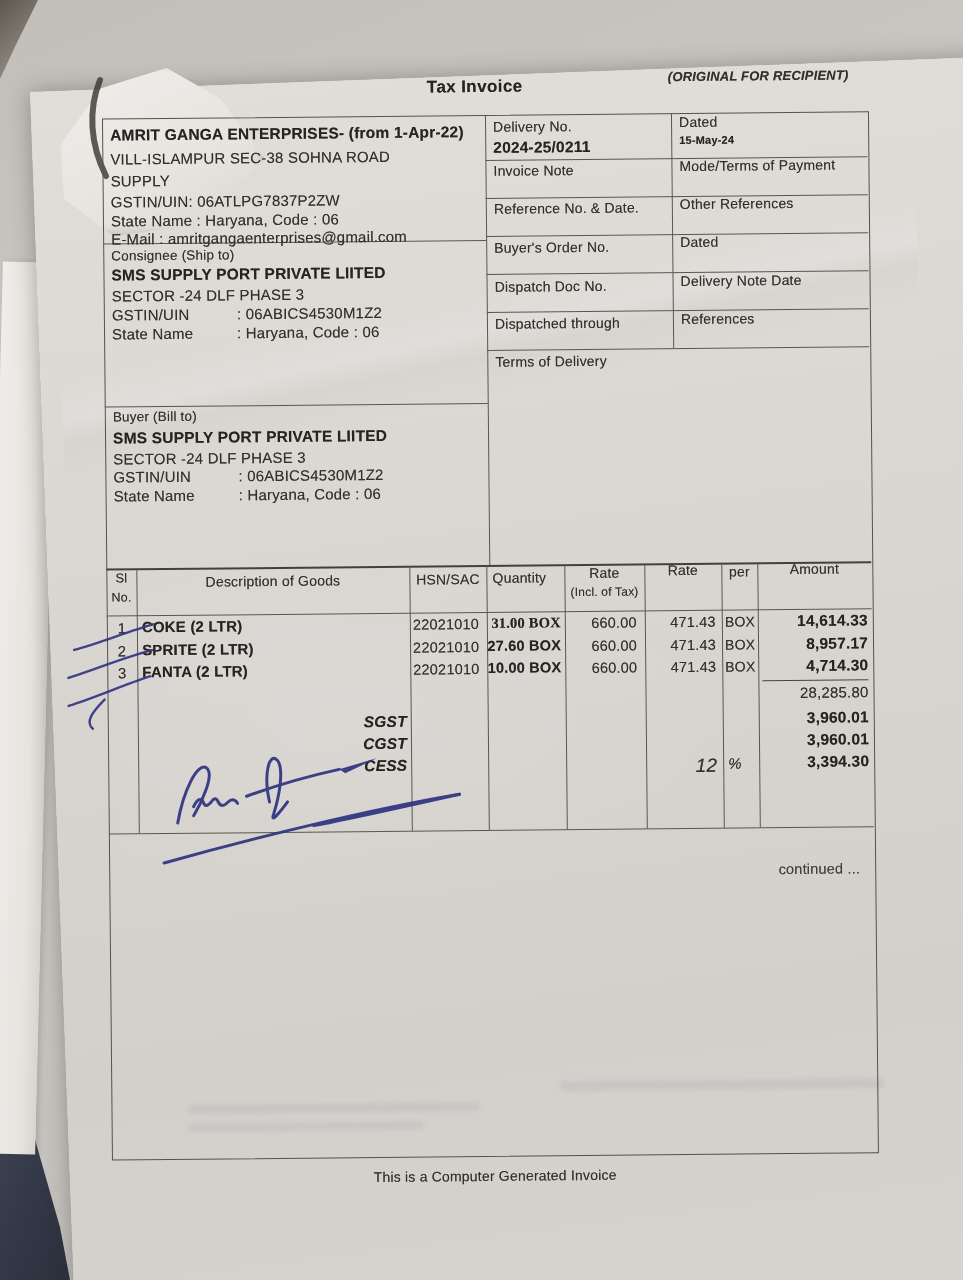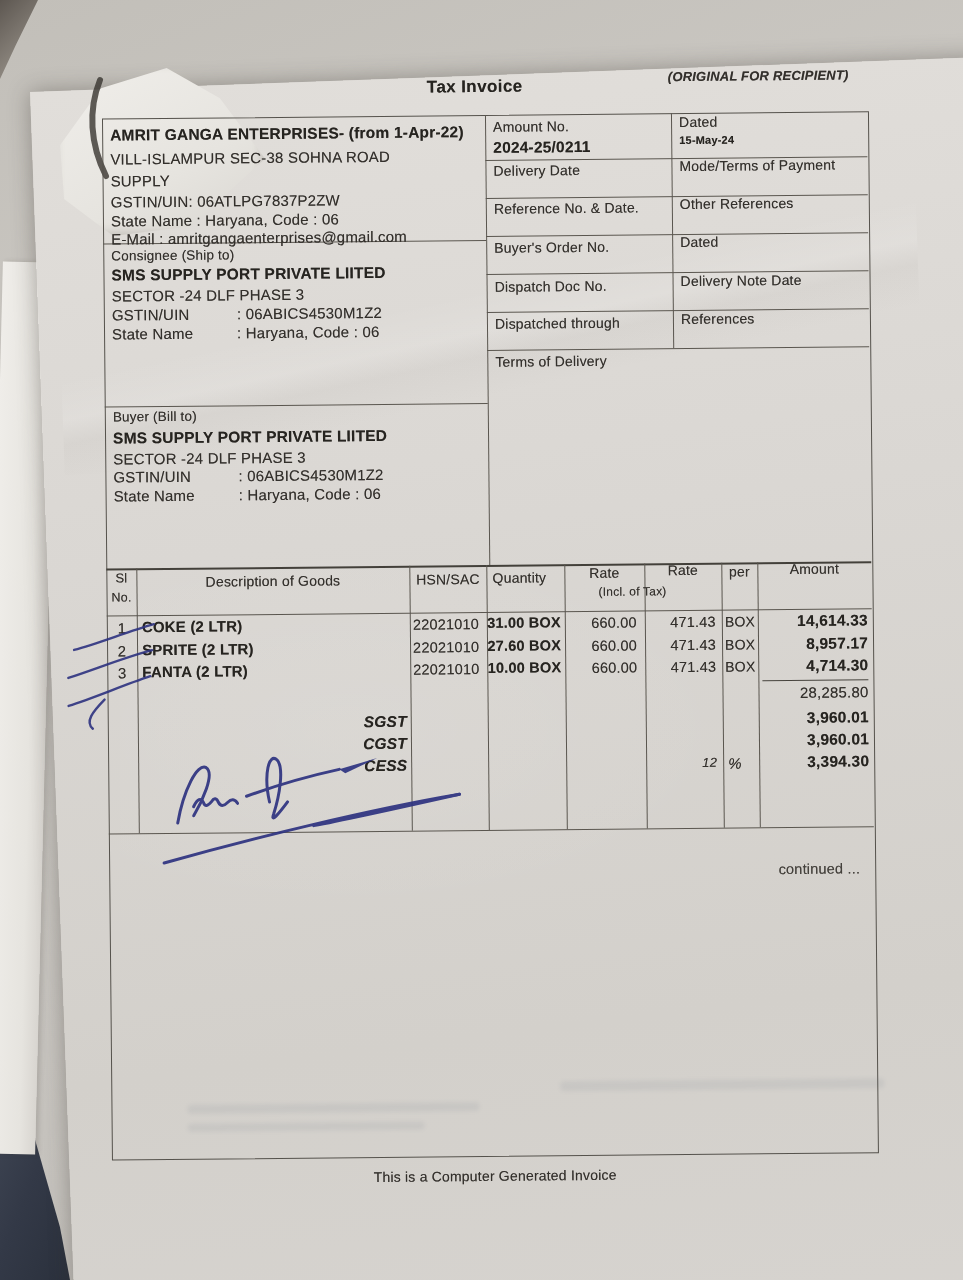--- a/index.html
+++ b/index.html
@@ -112,52 +112,52 @@
     <div class="t" style="left:240px;top:322px;">: Haryana, Code : 06</div>
 
     <div class="t" style="left:115px;top:406px;font-size:13.5px;text-align:right;">Buyer (Bill to)</div>
     <div class="t b" style="left:115px;top:426px;font-size:15.5px;">SMS SUPPLY PORT PRIVATE LIITED</div>
     <div class="t" style="left:115px;top:447px;">SECTOR -24 DLF PHASE 3</div>
     <div class="t" style="left:115px;top:465px;">GSTIN/UIN</div>
     <div class="t" style="left:240px;top:465px;">: 06ABICS4530M1Z2</div>
     <div class="t" style="left:115px;top:484px;">State Name</div>
     <div class="t" style="left:240px;top:484px;">: Haryana, Code : 06</div>
 
-    <div class="t" style="left:498px;top:119px;font-size:14px;">Amount No.</div>
+    <div class="t" style="left:498px;top:119px;font-size:14px;">Delivery No.</div>
     <div class="t b" style="left:498px;top:139px;font-size:15.5px;">2024-25/0211</div>
     <div class="t" style="left:684px;top:116px;font-size:14px;">Dated</div>
     <div class="t b" style="left:684px;top:136px;font-size:11px;">15-May-24</div>
-    <div class="t" style="left:498px;top:163px;font-size:14px;">Delivery Date</div>
+    <div class="t" style="left:498px;top:163px;font-size:14px;">Invoice Note</div>
     <div class="t" style="left:684px;top:160px;font-size:14px;">Mode/Terms of Payment</div>
     <div class="t" style="left:498px;top:201px;font-size:14px;">Reference No. &amp; Date.</div>
     <div class="t" style="left:684px;top:198px;font-size:14px;">Other References</div>
     <div class="t" style="left:498px;top:240px;font-size:14px;">Buyer's Order No.</div>
     <div class="t" style="left:684px;top:236px;font-size:14px;">Dated</div>
     <div class="t" style="left:498px;top:279px;font-size:14px;">Dispatch Doc No.</div>
     <div class="t" style="left:684px;top:275px;font-size:14px;">Delivery Note Date</div>
     <div class="t" style="left:498px;top:316px;font-size:14px;">Dispatched through</div>
     <div class="t" style="left:684px;top:313px;font-size:14px;">References</div>
     <div class="t" style="left:498px;top:354px;font-size:14px;">Terms of Delivery</div>
 
     <div class="t ctr" style="left:109px;top:567px;width:26px;font-size:13px;">Sl</div>
     <div class="t ctr" style="left:109px;top:587px;width:26px;font-size:12.5px;">No.</div>
     <div class="t ctr" style="left:137px;top:571px;width:273px;font-size:14px;">Description of Goods</div>
     <div class="t ctr" style="left:410px;top:571px;width:77px;font-size:14px;">HSN/SAC</div>
     <div class="t ctr" style="left:487px;top:570px;width:66px;font-size:14px;">Quantity</div>
     <div class="t ctr" style="left:565px;top:566px;width:80px;font-size:14px;">Rate</div>
-    <div class="t ctr" style="left:565px;top:586px;width:80px;font-size:12px;margin-left:28px;">(Incl. of Tax)</div>
+    <div class="t ctr" style="left:565px;top:586px;width:80px;font-size:12px;">(Incl. of Tax)</div>
     <div class="t ctr" style="left:645px;top:564px;width:77px;font-size:14px;">Rate</div>
     <div class="t ctr" style="left:722px;top:566px;width:36px;font-size:14px;">per</div>
     <div class="t ctr" style="left:758px;top:564px;width:114px;font-size:14px;">Amount</div>
 
     <div>
       <div class="t ctr" style="left:109px;top:616px;width:26px;">1</div>
       <div class="t b" style="left:142px;top:615px;font-size:15px;">COKE (2 LTR)</div>
       <div class="t" style="left:413px;top:616px;font-size:14.5px;">22021010</div>
-      <div class="t b rgt" style="left:487px;top:615px;width:74px;font-size:14.5px;">31.00 BOX</div>
+      <div class="t b rgt" style="left:487px;top:615px;width:74px;font-size:14.5px;font-family:Liberation Serif, serif;">31.00 BOX</div>
       <div class="t rgt" style="left:562px;top:616px;width:75px;font-size:14.5px;">660.00</div>
       <div class="t rgt" style="left:642px;top:616px;width:74px;font-size:14.5px;">471.43</div>
       <div class="t" style="left:725px;top:616px;font-size:14px;">BOX</div>
       <div class="t b rgt" style="left:758px;top:615px;width:110px;font-size:15.5px;">14,614.33</div>
     </div>
     <div>
       <div class="t ctr" style="left:109px;top:639px;width:26px;">2</div>
       <div class="t b" style="left:142px;top:638px;font-size:15px;">SPRITE (2 LTR)</div>
       <div class="t" style="left:413px;top:639px;font-size:14.5px;">22021010</div>
       <div class="t b rgt" style="left:487px;top:638px;width:74px;font-size:14.5px;">27.60 BOX</div>
@@ -176,21 +176,21 @@
       <div class="t" style="left:725px;top:661px;font-size:14px;">BOX</div>
       <div class="t b rgt" style="left:758px;top:660px;width:110px;font-size:15.5px;">4,714.30</div>
     </div>
 
     <div class="t rgt" style="left:758px;top:687px;width:110px;font-size:15px;">28,285.80</div>
     <div class="t b i rgt" style="left:250px;top:712px;width:156px;font-size:15.5px;">SGST</div>
     <div class="t b rgt" style="left:758px;top:712px;width:110px;font-size:15.5px;">3,960.01</div>
     <div class="t b i rgt" style="left:250px;top:734px;width:156px;font-size:15.5px;">CGST</div>
     <div class="t b rgt" style="left:758px;top:734px;width:110px;font-size:15.5px;">3,960.01</div>
     <div class="t b i rgt" style="left:250px;top:756px;width:156px;font-size:15.5px;">CESS</div>
-    <div class="t i rgt" style="left:642px;top:757px;width:74px;font-size:13px;">12</div>
+    <div class="t i rgt" style="left:642px;top:757px;width:74px;font-size:19px;">12</div>
     <div class="t i" style="left:727px;top:757px;font-size:15px;">%</div>
     <div class="t b rgt" style="left:758px;top:756px;width:110px;font-size:15.5px;">3,394.30</div>
 
     <div class="t rgt" style="left:650px;top:864px;width:208px;font-size:14.5px;color:#44413c;">continued ...</div>
     <div class="t ctr" style="left:290px;top:1168px;width:400px;font-size:14px;">This is a Computer Generated Invoice</div>
 
     <div class="ghost" style="left:556px;top:1082px;width:324px;height:10px;"></div>
     <div class="ghost" style="left:183px;top:1102px;width:292px;height:9px;"></div>
     <div class="ghost" style="left:183px;top:1121px;width:237px;height:8px;"></div>
 

